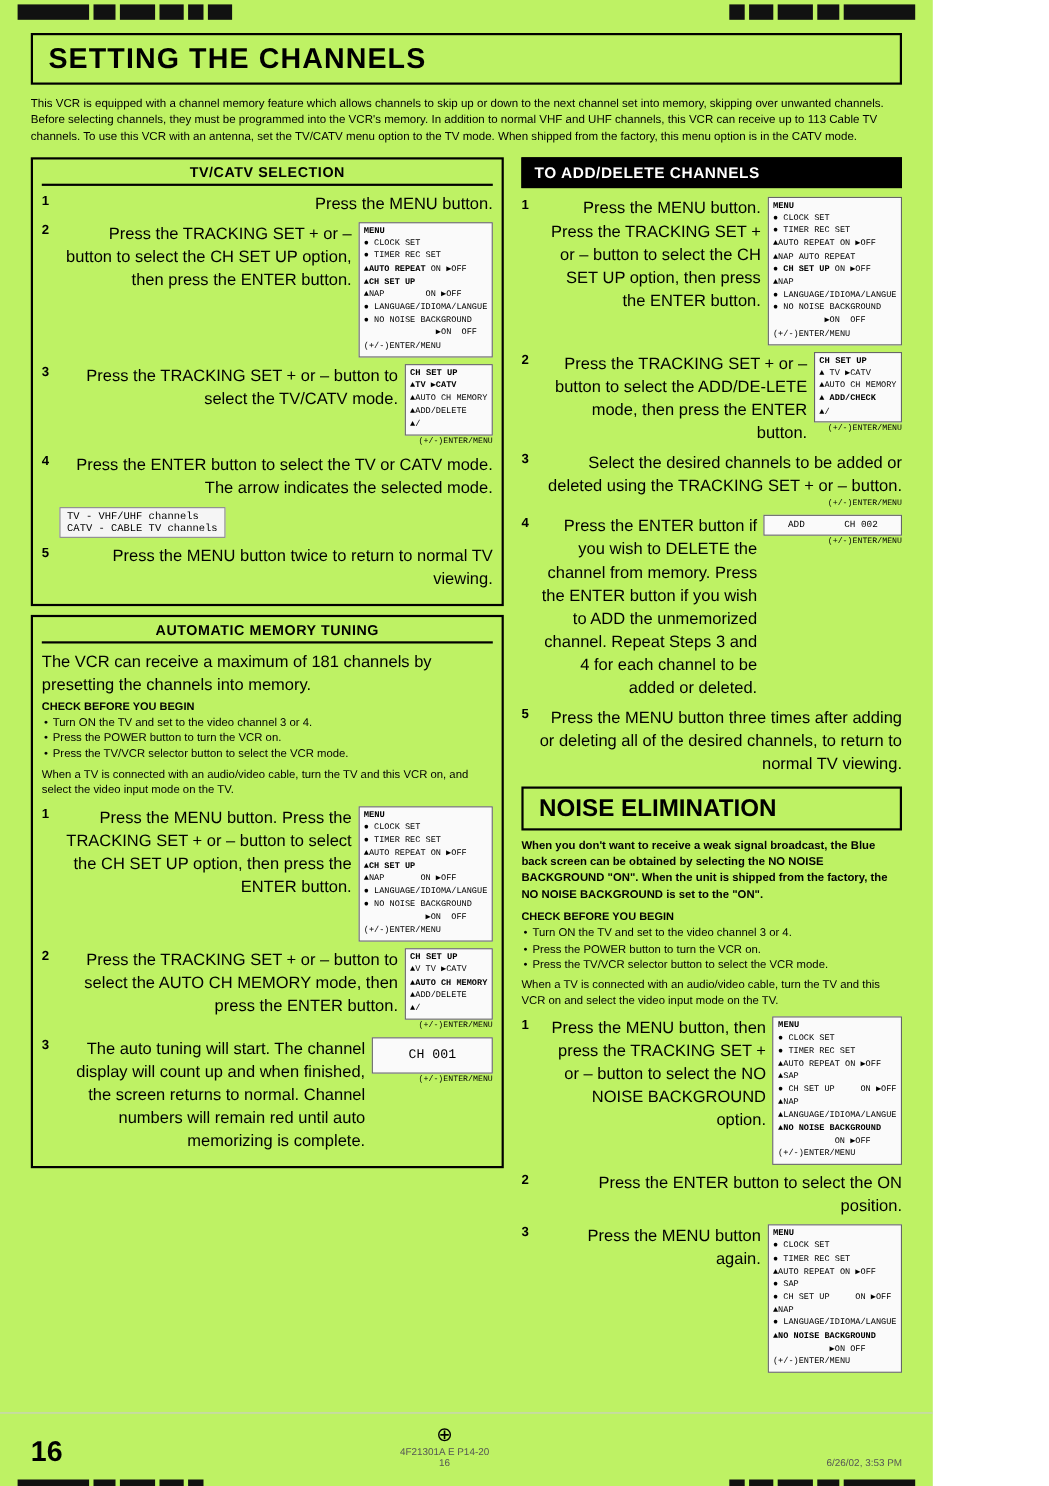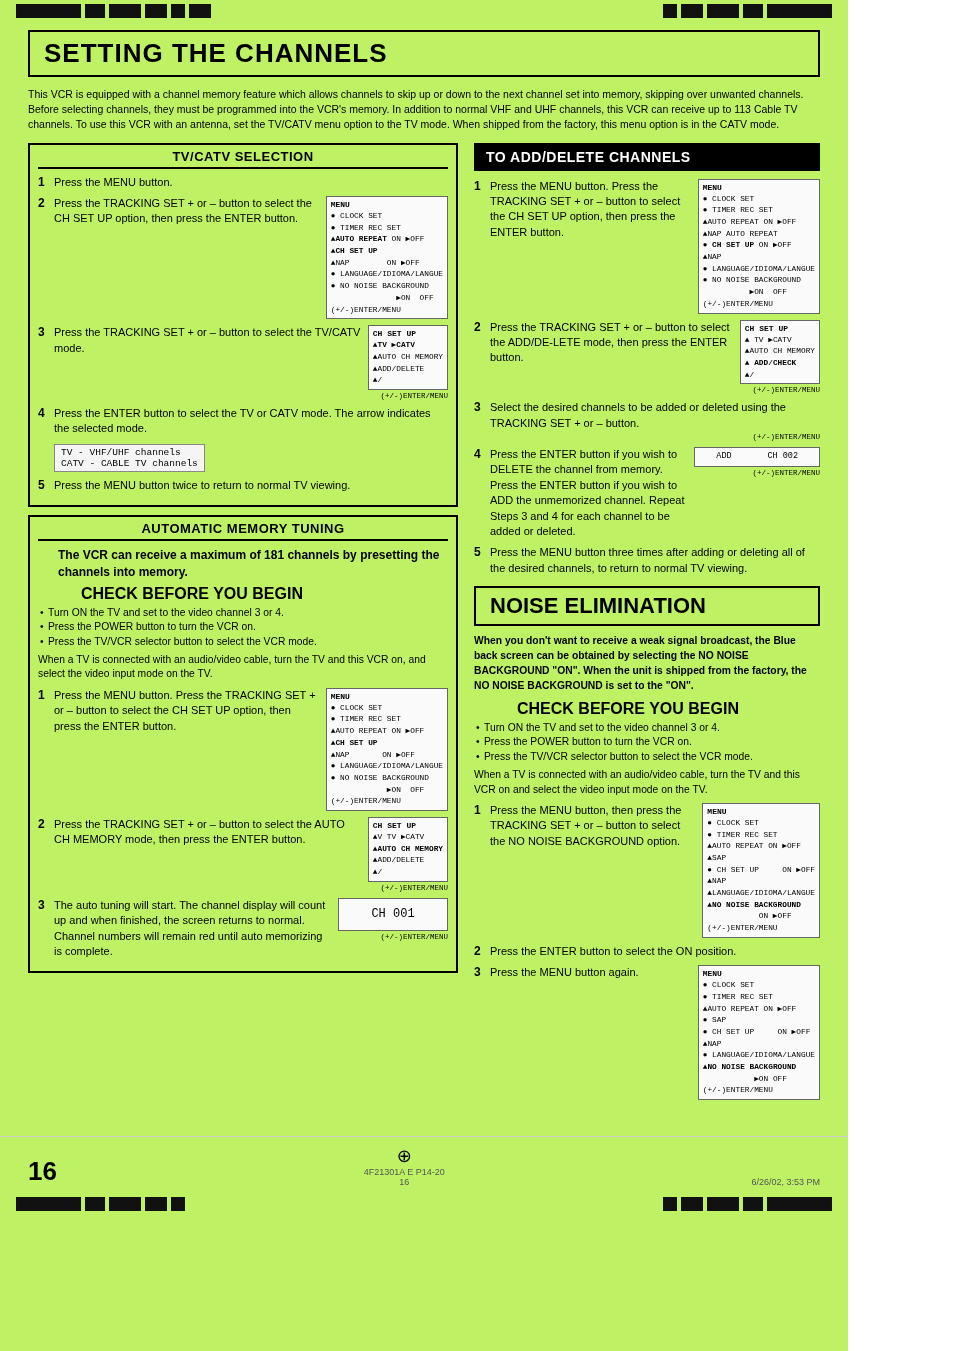--- a/index.html
+++ b/index.html
@@ -78,45 +78,45 @@
       padding-bottom: 3px;
       margin-bottom: 6px;
     }
     .step-num {
       font-weight: 900;
       font-size: 12px;
       min-width: 14px;
     }
     .step-content {
       flex: 1;
-      font-size: 11px;
+      font-size: 15px;
       line-height: 1.4;
+      text-align: right;
     }
     .step-with-image {
       display: flex;
       gap: 6px;
       align-items: flex-start;
     }
     .bullet-text { font-size: 10.3px; line-height: 1.4; padding-left: 10px; position: relative; }
     .bullet-text::before { content: '•'; position: absolute; left: 2px; }
 
     .channel-labels {
       font-family: 'Courier New', monospace;
       font-size: 9.5px;
       border: 1px solid #888;
       padding: 2px 6px;
       margin-top: 4px;
       display: inline-block;
       background: #f5f5f5;
     }
     .check-before {
       font-weight: 900;
-      font-size: 16px;
+      font-size: 10px;
       margin-bottom: 3px;
-      margin-left: 43px;
     }
 
     
     .right-title-box {
       border: 2px solid #000;
       background: #000;
       color: #fff;
       padding: 4px 10px;
       margin-bottom: 8px;
     }
@@ -331,21 +331,21 @@
           <div class="step-block">
             <div class="step-header">
               <span class="step-num num-circle">5</span>
               <span class="step-content">Press the MENU button twice to return to normal TV viewing.</span>
             </div>
           </div>
         </div>
 
         <div class="section-box">
           <div class="section-title section-title-border">AUTOMATIC MEMORY TUNING</div>
-          <p style="font-size:12px; line-height:1.4; margin-bottom:4px; font-weight:700;margin-left:20px;">The VCR can receive a maximum of 181 channels by presetting the channels into memory.</p>
+          <p style="font-size:15px; line-height:1.4; margin-bottom:4px; font-weight:400;">The VCR can receive a maximum of 181 channels by presetting the channels into memory.</p>
           <p class="check-before">CHECK BEFORE YOU BEGIN</p>
           <div>
             <div class="bullet-text">Turn ON the TV and set to the video channel 3 or 4.</div>
             <div class="bullet-text">Press the POWER button to turn the VCR on.</div>
             <div class="bullet-text">Press the TV/VCR selector button to select the VCR mode.</div>
           </div>
           <p style="font-size:10.3px; line-height:1.4; margin-top:4px; margin-bottom:6px;">When a TV is connected with an audio/video cable, turn the TV and this VCR on, and select the video input mode on the TV.</p>
 
           <div class="step-block">
             <div class="step-with-image">

